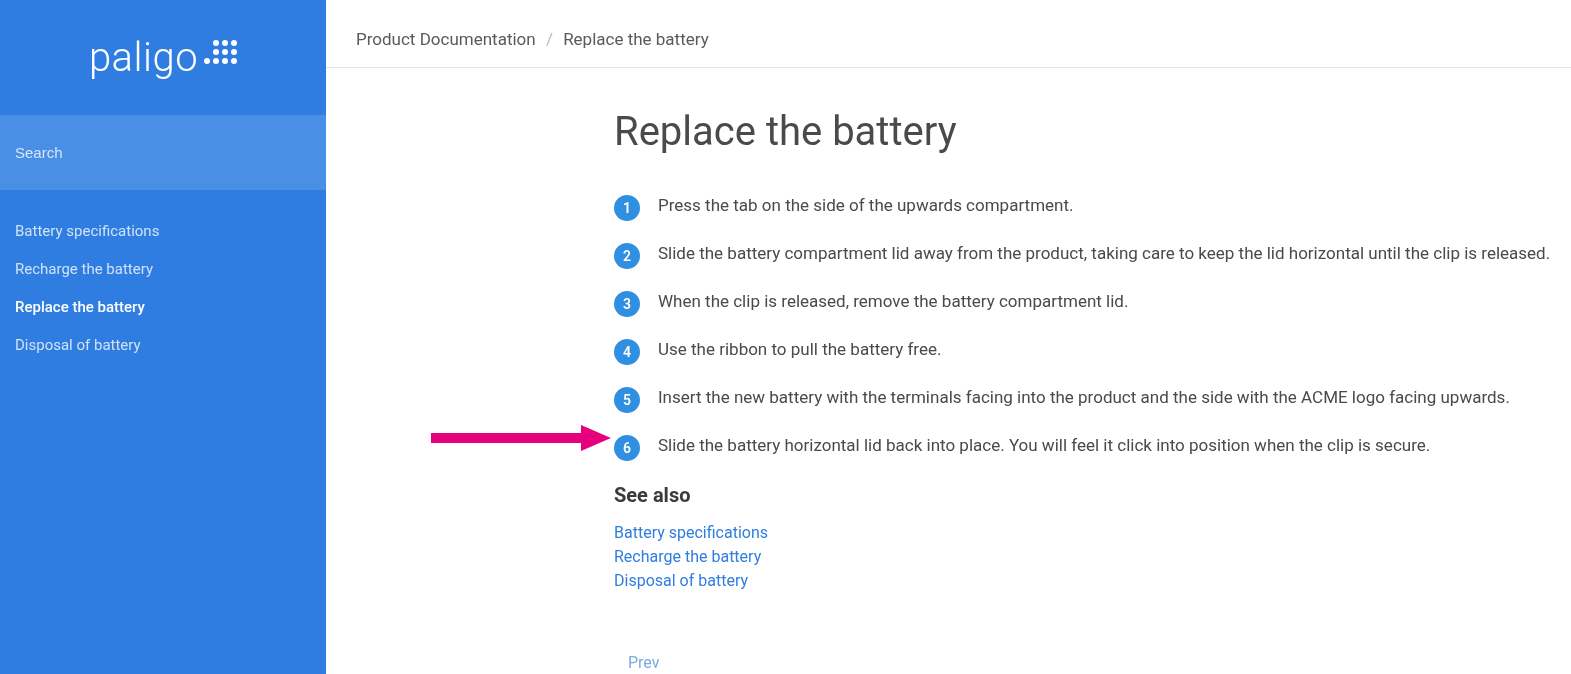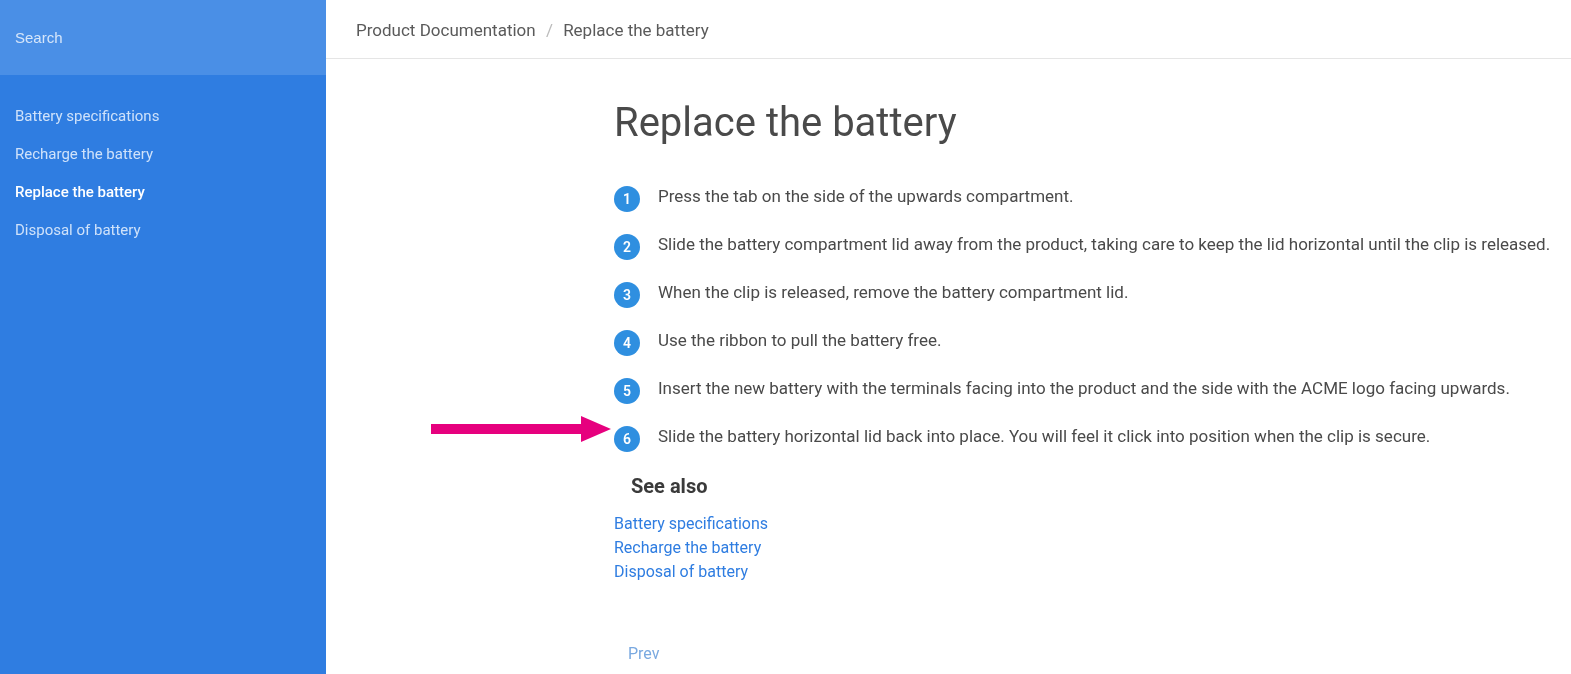--- a/index.html
+++ b/index.html
@@ -70,21 +70,21 @@
   }
   .nav-item.active { color: #fff; font-weight: 500; }
   .main {
     flex: 1;
     display: flex;
     flex-direction: column;
     background: #fff;
     overflow: hidden;
   }
   .breadcrumb {
-    padding: 20px 30px 18px;
+    padding: 29px 30px 18px;
     font-size: 17px;
     color: #5a5a5a;
     border-bottom: 1px solid #e5e5e5;
   }
   .breadcrumb .sep { color: #bbb; margin: 0 6px; }
   .crumb-link { color: #5a5a5a; cursor: pointer; }
   .content-wrap {
     position: relative;
     flex: 1;
     overflow: auto;
@@ -120,21 +120,20 @@
     justify-content: center;
     margin-right: 18px;
     flex-shrink: 0;
   }
   .see-also-heading {
     font-size: 20px;
     font-weight: 700;
     color: #3a3a3a;
     margin-top: 12px;
     margin-bottom: 14px;
-    margin-left: 17px;
   }
   .see-also-links a {
     display: block;
     color: #2f7de1;
     text-decoration: none;
     font-size: 16px;
     line-height: 1.5;
     cursor: pointer;
   }
   .prev-link {
@@ -149,20 +148,39 @@
     position: absolute;
     left: 105px;
     top: 355px;
     pointer-events: none;
   }
 </style>
 </head>
 <body>
 
 <div class="sidebar">
+  <div class="logo-area">
+    <div class="logo">
+      <span class="logo-text">paligo</span>
+      <span class="logo-dots">
+        <span class="logo-dot empty"></span>
+          <span class="logo-dot"></span>
+          <span class="logo-dot"></span>
+          <span class="logo-dot"></span>
+        <span class="logo-dot empty"></span>
+          <span class="logo-dot"></span>
+          <span class="logo-dot"></span>
+          <span class="logo-dot"></span>
+        <span class="logo-dot"></span>
+          <span class="logo-dot"></span>
+          <span class="logo-dot"></span>
+          <span class="logo-dot"></span>
+      </span>
+    </div>
+  </div>
   <div class="search-box">
     <input class="search-input" type="text" placeholder="Search" style="">
   </div>
   <nav class="nav-list">
     <div class="nav-item">Battery specifications</div>
     <div class="nav-item">Recharge the battery</div>
     <div class="nav-item active">Replace the battery</div>
     <div class="nav-item">Disposal of battery</div>
   </nav>
 </div>

